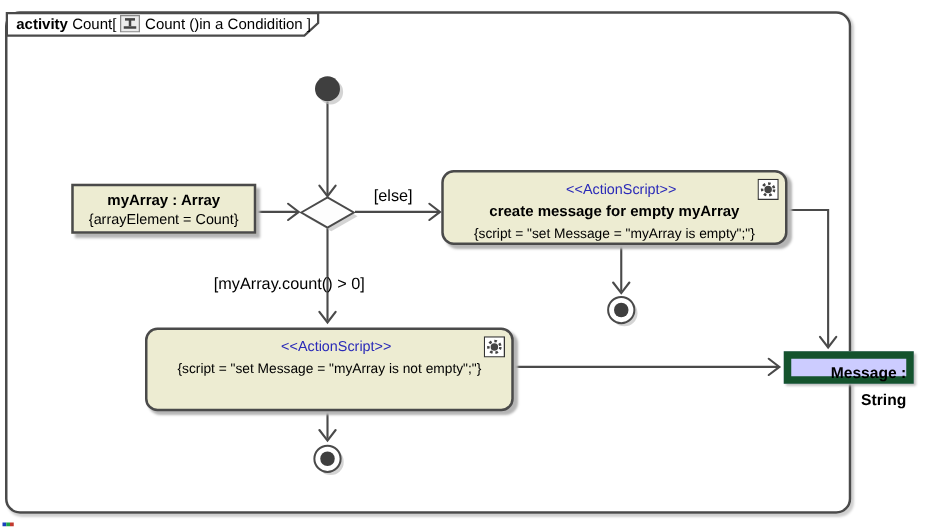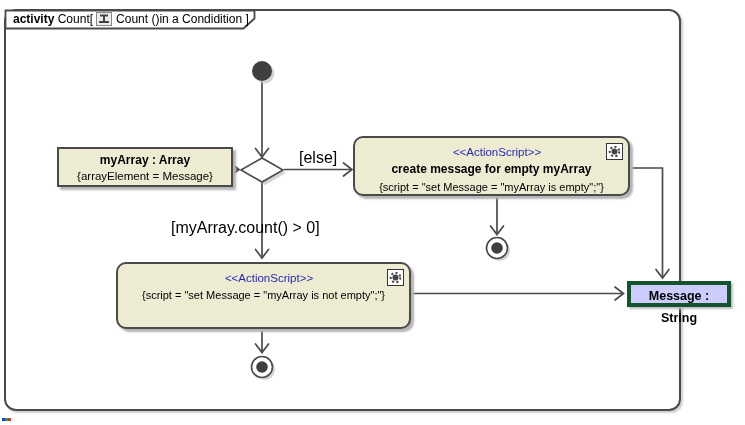--- a/index.html
+++ b/index.html
@@ -48,28 +48,28 @@
   .object-node .obj-constraint{font-size:11.5px;line-height:16px;}
 
   .action-node{border-radius:10px;padding-top:6px;}
   .action-node .stereotype{display:block;font-size:11.5px;line-height:16px;color:var(--stereo);margin-left:11px;}
   .action-node .action-name{display:block;font-size:12px;font-weight:bold;line-height:18px;}
   .action-node .action-script{display:block;font-size:11px;line-height:18px;}
   .gear{position:absolute;right:5px;top:5px;}
 
   .message-node{
     position:absolute;left:627px;top:281px;width:104px;height:26px;
-    background:var(--msg-fill);border:4px solid #14532d;
+    background:var(--msg-fill);border:6px solid #14532d;
     box-shadow:2px 2px 2px #bdbdbd;
     font-size:12.5px;font-weight:bold;color:var(--ink);
-    text-align:center;line-height:22px;
+    text-align:right;line-height:22px;
   }
 
   .edge-label{
-    position:absolute;font-size:16px;color:var(--ink);white-space:nowrap;
+    position:absolute;font-size:13px;color:var(--ink);white-space:nowrap;
     background:transparent;
   }
   #else-label{left:299px;top:149px;}
   #guard-label{left:143px;top:219px;margin-left:28px;}
 
   
   .artifact{position:absolute;left:2px;top:418px;width:12px;height:3px;display:flex;}
   .artifact i{display:block;width:3px;height:3px;}
   .artifact i:nth-child(1){background:#1a3fbf;}
   .artifact i:nth-child(2){background:#1fa34a;}
@@ -153,23 +153,23 @@
     <b>activity</b>
     <span>Count[</span><span class="mini-icon"><svg width="16" height="14" viewBox="0 0 16 14">
           <rect x="0.5" y="0.5" width="15" height="13" fill="#ececec" stroke="#888888"></rect>
           <rect x="4" y="2.5" width="8" height="2" fill="#444444"></rect>
           <rect x="7" y="4" width="2" height="5" fill="#444444"></rect>
           <rect x="3" y="9" width="10" height="2" fill="#444444"></rect>
         </svg></span><span>Count ()in a Condidition</span>
     <span>]</span>
   </div>
 
-  <div class="uml-box object-node" style="left:57px;top:147px;width:176px;height:40px;">
+  <div class="uml-box object-node" style="left:57px;top:147px;width:148px;height:40px;">
     <div class="obj-title">myArray : Array</div>
-    <div class="obj-constraint">{arrayElement = Message}</div>
+    <div class="obj-constraint">{arrayElement = Count}</div>
   </div>
 
   <div class="uml-box action-node" style="left:353px;top:136px;width:277px;height:60px;">
     <span class="stereotype">&lt;&lt;ActionScript&gt;&gt;</span>
     <span class="action-name">create message for empty myArray</span>
     <span class="action-script">{script = "set Message = "myArray is empty";"}</span>
     <span class="gear">
       <svg width="17" height="17" viewBox="0 0 17 17">
         <rect x="0.5" y="0.5" width="16" height="16" fill="#ffffff" stroke="#333333"></rect>
         <circle cx="8.5" cy="8.5" r="3" fill="#444444"></circle>

